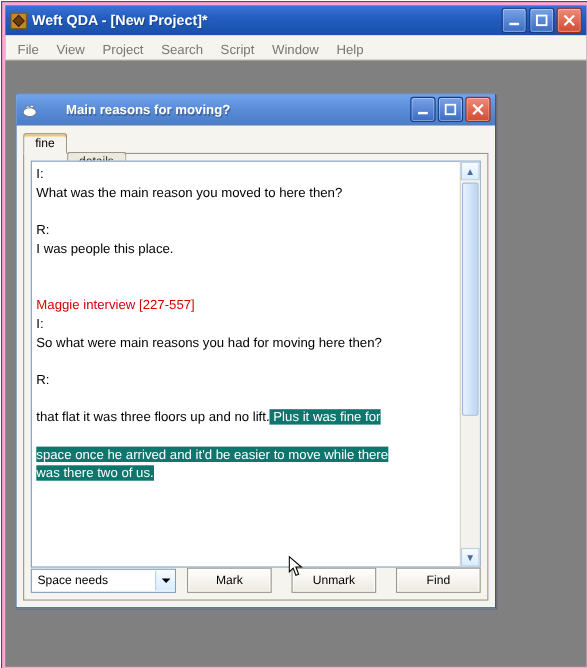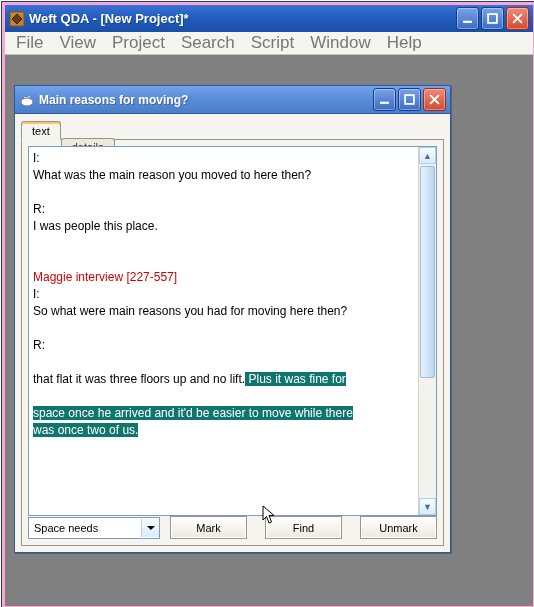--- a/index.html
+++ b/index.html
@@ -28,20 +28,21 @@
     padding-left: 4px;
   }
   .titlebar-inner {
     height: 27px;
     background: linear-gradient(to bottom,#71a4ec 0%,#5b8dd8 45%,#4b7ec9 100%);
     display: flex; align-items: center;
     color: #fff; font-weight: bold;
     font-size: 12px;
     padding-left: 4px;
     border-bottom: 1px solid #2b5aa6;
+    gap: 21px;
   }
   .titlebar .app-icon, .titlebar-inner .app-icon {
     width: 16px; height: 16px;
     display: inline-flex; align-items: center; justify-content: center;
     margin-right: 4px;
   }
   .titlebar .title, .titlebar-inner .title {
     flex: 1; white-space: nowrap; overflow: hidden;
     text-shadow: 1px 1px 0 rgba(0,0,0,.25);
   }
@@ -58,25 +59,25 @@
   }
   .win-btn.close {
     background: linear-gradient(to bottom,#f08a7a,#d24b30);
     border-color: #9e2c18;
   }
   .win-btn svg { width: 11px; height: 11px; }
   .menubar {
     height: 22px;
     background: #f5f4ef;
     border-bottom: 1px solid #c6c3b8;
-    display: flex; align-items: center;
+    display: flex; align-items: flex-end;
     padding-left: 4px;
     gap: 2px;
     color: #787771;
-    font-size: 17px;
+    font-size: 12px;
   }
   .menubar .menu-item {
     padding: 2px 7px;
   }
   .workspace {
     flex: 1;
     background: #808080;
     position: relative;
   }
   
@@ -290,21 +291,21 @@
           </div>
           <div class="win-btn close">
             <svg viewBox="0 0 10 10">
                 <path d="M1 1 L9 9 M9 1 L1 9" stroke="#fff" stroke-width="1.8"></path>
               </svg>
           </div>
         </div>
       </div>
       <div class="inner-body">
         <div class="tabstrip">
-          <div class="tab active">text</div>
+          <div class="tab active">fine</div>
           <div class="tab inactive">details</div>
         </div>
         <div class="tab-panel">
           <div class="doc-wrap">
             <div class="doc">
               <span>I:</span><br>
               <span>What was the main reason you moved to here then?</span><br>
               <br>
               <span>R:</span><br>
               <span>I was people this place.</span><br>
@@ -312,43 +313,43 @@
               <br>
               <span class="red">Maggie interview [227-557]</span><br>
               <span>I:</span><br>
               <span>So what were main reasons you had for moving here then?</span><br>
               <br>
               <span>R:</span><br>
               <br>
               <span>that flat it was three floors up and no lift.</span><span class="sel"> Plus it was fine for </span><br>
               <br>
               <span class="sel">space once he arrived and it'd be easier to move while there </span><br>
-              <span class="sel">was once two of us.</span>
+              <span class="sel">was there two of us.</span>
             </div>
             <div class="scrollbar">
               <div class="scroll-btn">▲</div>
               <div class="scroll-track">
                 <div class="scroll-thumb"></div>
               </div>
               <div class="scroll-btn">▼</div>
             </div>
           </div>
           <div class="bottombar">
             <div class="combobox">
               <span class="value">Space needs</span>
               <span class="drop">
                 <svg width="8" height="8" viewBox="0 0 8 8">
                     <path d="M0 2 L4 6 L8 2 Z" fill="#000"></path>
                   </svg>
               </span>
             </div>
             <div class="btn-row">
               <div class="btn">Mark</div>
+              <div class="btn">Unmark</div>
               <div class="btn">Find</div>
-              <div class="btn">Unmark</div>
             </div>
           </div>
         </div>
       </div>
     </div>
   </div>
 </div>
 
 <svg class="cursor" viewBox="0 0 14 20">
   <path d="M1 1 L1 15 L4.5 11.5 L7 18 L9.5 17 L7 10.5 L12 10.5 Z" fill="#fff" stroke="#000" stroke-width="1"></path>

